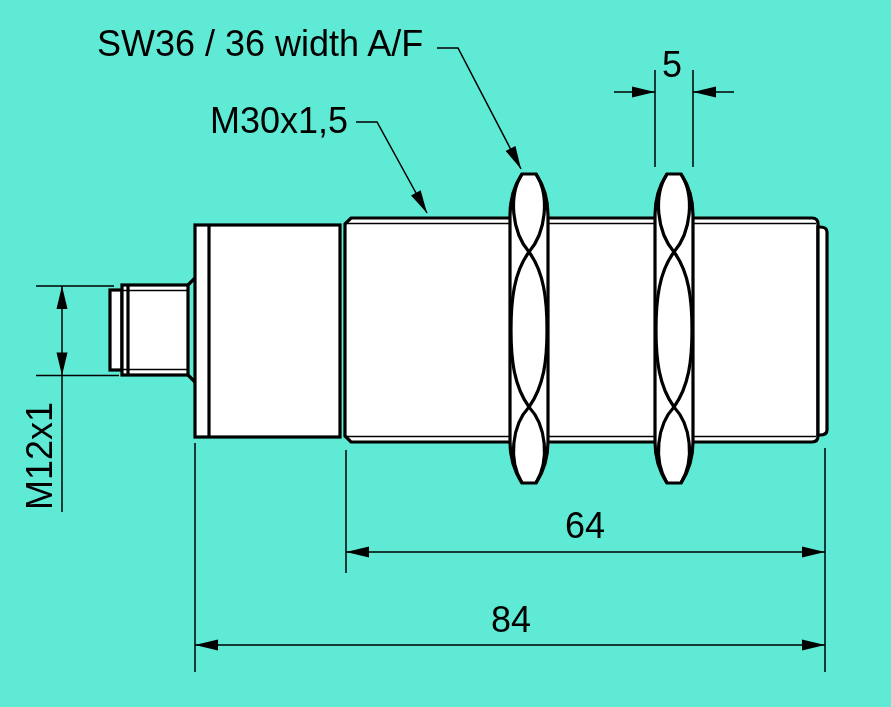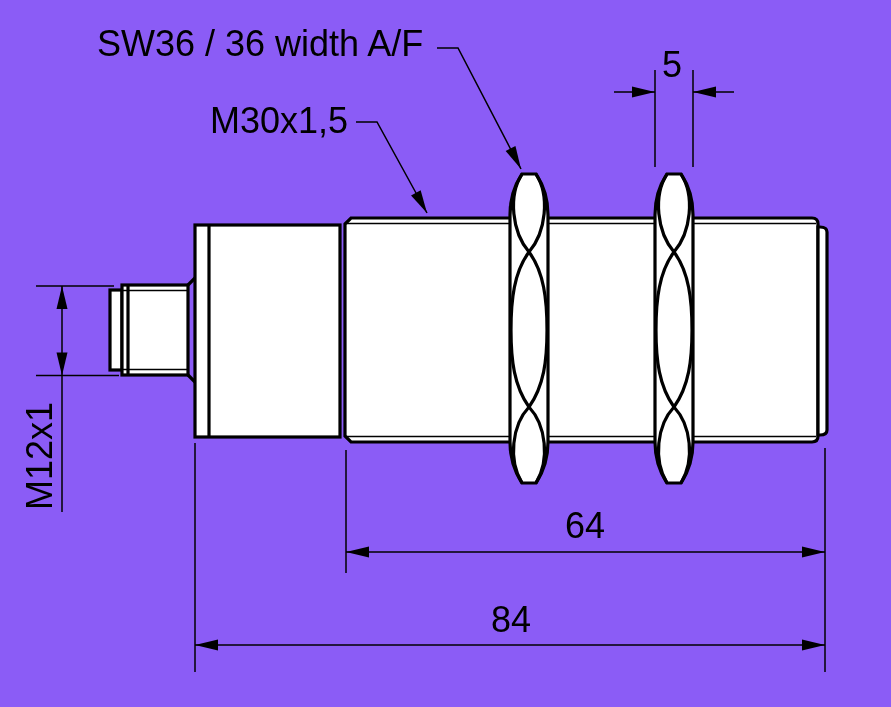--- a/index.html
+++ b/index.html
@@ -1,19 +1,19 @@
 <!DOCTYPE html>
 <html><head>
 <meta charset="utf-8">
 <style>
   html,body{margin:0;padding:0;background:#ffffff;}
   .stage{
     position:relative;
     width:891px;height:707px;
-    background:#8b5cf6;
+    background:#5eead4;
     overflow:hidden;
     font-family:"Liberation Sans", sans-serif;
   }
   .stage svg{position:absolute;left:0;top:0;}
   .thick{stroke:#000000;stroke-width:3.2;fill:none;stroke-linejoin:miter;}
   .thickw{stroke:#000000;stroke-width:3.2;fill:#ffffff;stroke-linejoin:miter;}
   .thin{stroke:#000000;stroke-width:1.5;fill:none;}
   .lbl{
     font-family:"Liberation Sans", sans-serif;
     font-size:36px;

